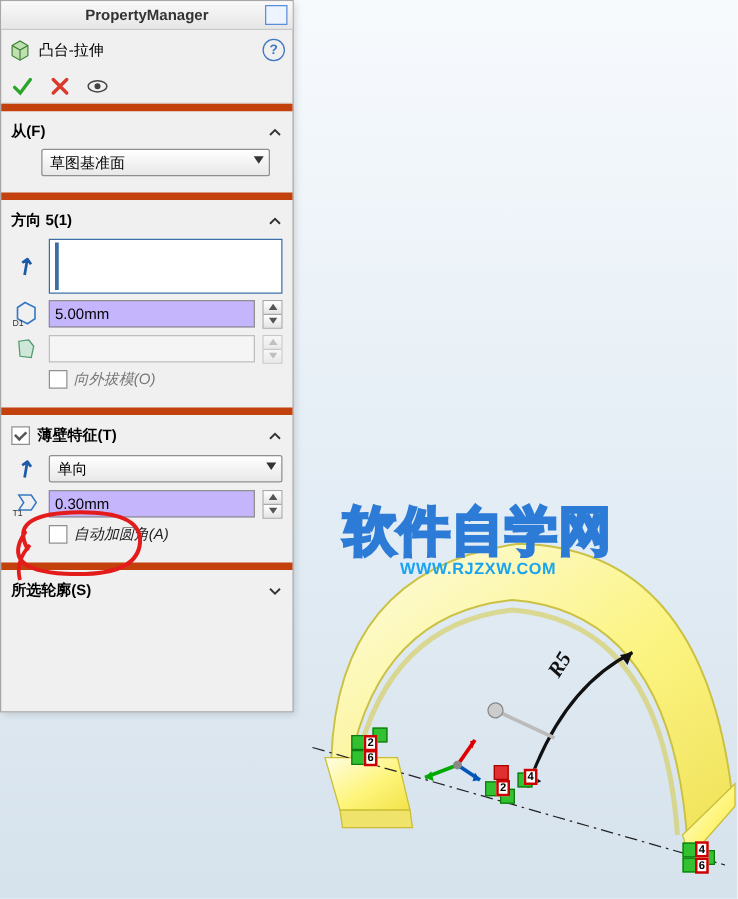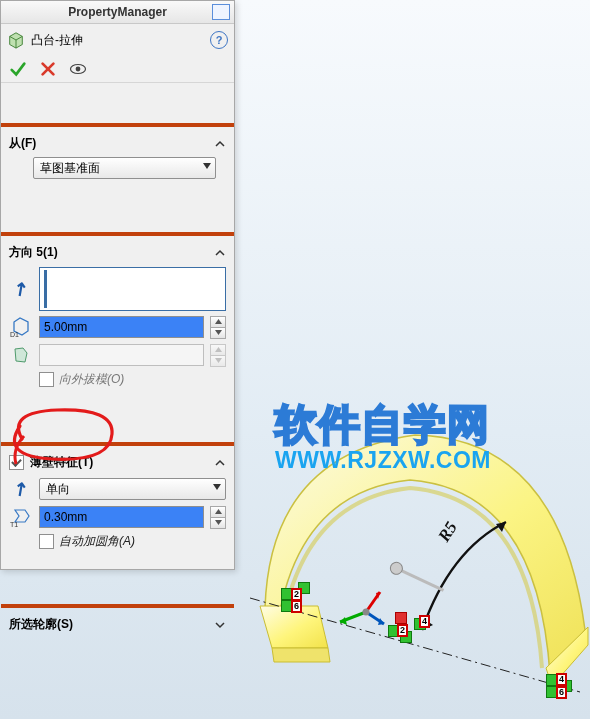--- a/index.html
+++ b/index.html
@@ -6,46 +6,46 @@
 .viewport { position: absolute; inset: 0; background: linear-gradient(180deg, #f7fafd, #e2ecf4 60%, #d6e2ec); }
 .panel { position: absolute; left: 0; top: 0; width: 233px; height: 568px; background: #f0f0f0; border: 1px solid #a7a7a7; box-shadow: 2px 2px 6px rgba(0,0,0,.15); }
 .pm-title { height: 22px; background: linear-gradient(#f9f9f9, #e6e6e6); display: flex; align-items: center; justify-content: center; font-weight: bold; color: #333; border-bottom: 1px solid #c8c8c8; position: relative; }
 .pm-title .thumb-icon { position: absolute; right: 4px; top: 3px; width: 16px; height: 14px; border: 1px solid #5a8edb; background: #eef4ff; }
 .feature-row { height: 24px; display: flex; align-items: center; padding: 4px 6px; gap: 6px; }
 .feature-row .cube { width: 18px; height: 18px; }
 .feature-row .fname { font-weight: normal; }
 .feature-row .help { margin-left: auto; width: 16px; height: 16px; border-radius: 50%; border: 1.5px solid #3f76c4; color: #3f76c4; display: flex; align-items: center; justify-content: center; font-weight: bold; font-size: 11px; }
 .actions { height: 26px; display: flex; align-items: center; padding: 0 8px; gap: 12px; border-bottom: 1px solid #d6d6d6; }
 .actions svg { width: 18px; height: 18px; }
-.section { border-top: 4px solid #c2410c; padding: 6px 8px 10px 8px; margin-top: 40px; }
+.section { border-top: 6px solid #c2410c; padding: 6px 8px 10px 8px; }
 .section .hdr { display: flex; align-items: center; font-weight: bold; padding: 2px 0; }
 .section .hdr .chev { margin-left: auto; }
 .combo { width: 175px; height: 20px; background: linear-gradient(#fff, #e8e8e8); border: 1px solid #8f8f8f; border-radius: 2px; display: flex; align-items: center; padding: 0 0 0 6px; position: relative; margin: 3px 0 3px 24px; }
 .combo .arr { position: absolute; right: 4px; top: 5px; width: 0; height: 0; border-left: 4px solid transparent; border-right: 4px solid transparent; border-top: 6px solid #333; }
 .inputrow { display: flex; align-items: center; gap: 6px; margin: 4px 0 4px 0; }
 .icon-cell { width: 24px; height: 24px; display: flex; align-items: center; justify-content: center; }
-.textbox { flex: 1; height: 20px; background: #3b82f6; border: 1px solid #8f8f8f; display: flex; align-items: center; padding: 0 4px; }
+.textbox { flex: 1; height: 20px; background: #c4b5fd; border: 1px solid #8f8f8f; display: flex; align-items: center; padding: 0 4px; }
 .listbox { flex: 1; height: 42px; background: #fff; border: 1px solid #3a6ea5; position: relative; }
 .listbox .caret { position: absolute; left: 4px; top: 2px; bottom: 2px; width: 3px; background: #3a6ea5; }
 .spinner { width: 14px; display: flex; flex-direction: column; border: 1px solid #a8a8a8; }
 .spinner .sb { height: 10px; background: linear-gradient(#fff, #e4e4e4); display: flex; align-items: center; justify-content: center; }
 .sb svg { width: 7px; height: 5px; }
 .sb:first-child { border-bottom: 1px solid #a8a8a8; }
 .cb-row { display: flex; align-items: center; gap: 5px; margin: 4px 0 4px 30px; color: #777; font-style: italic; }
 .cb { width: 13px; height: 13px; border: 1px solid #8f8f8f; background: #fff; display: flex; align-items: center; justify-content: center; }
 .cb.chk::after { content: ""; width: 7px; height: 4px; border-left: 2px solid #555; border-bottom: 2px solid #555; transform: rotate(-45deg) translate(1px, -1px); }
 .icon-label { width: 24px; height: 24px; display: flex; align-items: center; justify-content: center; }
 .nearrow { transform: rotate(-35deg); font-size: 18px; color: #1d5aa8; font-weight: bold; }
 
 .scribble { position: absolute; pointer-events: none; }
 
 .part { position: absolute; left: 210px; top: 370px; width: 380px; height: 340px; pointer-events:none; }
 .watermark { position: absolute; left: 275px; top: 397px; font-weight: 900; font-family: "SimHei", Arial; pointer-events:none; }
 .watermark .big { font-size: 42px; color: #fff; -webkit-text-stroke: 2.5px #2c7bd6; letter-spacing: 1px; }
-.watermark .small { font-size: 23px; color: #1aa4f0; font-weight: bold; margin-top: -6px; text-align: center; letter-spacing: .5px; }
+.watermark .small { font-size: 13px; color: #1aa4f0; font-weight: bold; margin-top: -6px; text-align: center; letter-spacing: .5px; }
 .sketchnodes { position:absolute; pointer-events:none; }
 .node { position:absolute; width:10px; height:10px; background:#31c131; border:1px solid #0f790f; }
 .node.red { background:#e03030; border-color:#a00; }
 .dimlabel { position:absolute; font-style:italic; font-weight:bold; color:#111; font-family:"Times New Roman"; }
 .redtag { position:absolute; font-size:9px; font-weight:bold; color:#000; border:2px solid #c00; background:#fff; padding:0 1px; line-height:9px; }
 </style>
 </head>
 <body>
 
 <div class="viewport">

